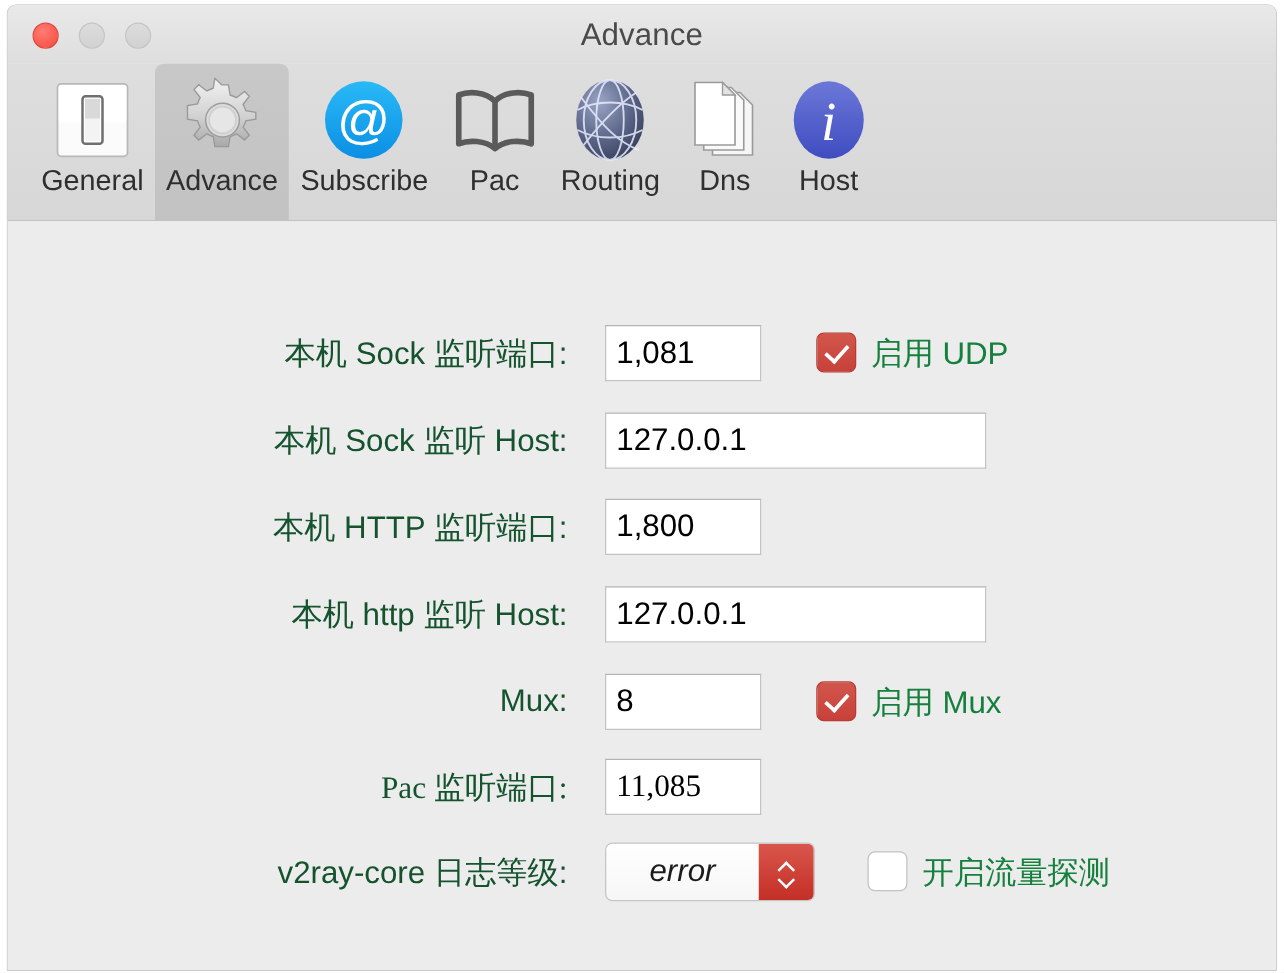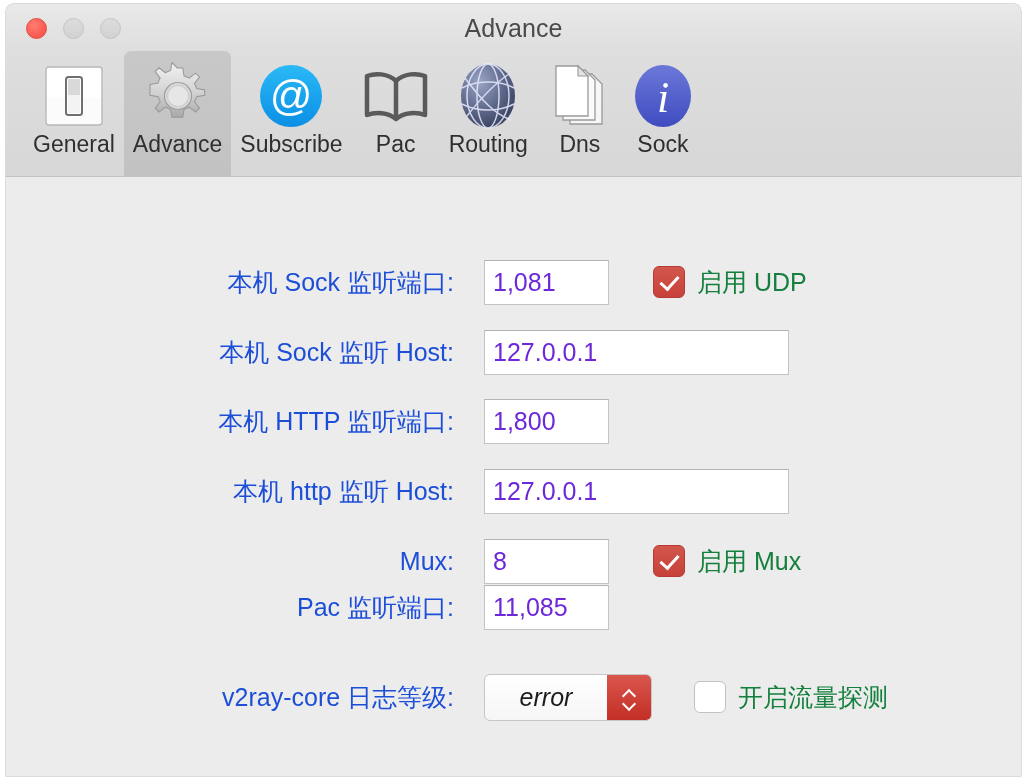--- a/index.html
+++ b/index.html
@@ -120,33 +120,33 @@
     width: 100%;
     height: 46px;
     display: flex;
     align-items: center;
   }
   .row-label {
     width: 448px;
     text-align: right;
     padding-right: 0;
     font-size: 25px;
-    color: #1d4ed8;
+    color: #14532d;
     white-space: nowrap;
     box-sizing: border-box;
   }
   .field {
     margin-left: 30px;
     box-sizing: border-box;
     background: #ffffff;
     border: 1px solid #c3c3c3;
     border-top-color: #b3b3b3;
     height: 45px;
     font-size: 25px;
-    color: #6d28d9;
+    color: #000000;
     line-height: 43px;
     padding: 0 8px;
     white-space: nowrap;
     overflow: hidden;
   }
   .field.port { width: 125px; }
   .field.host { width: 305px; }
 
   
   .check-wrap {
@@ -364,21 +364,21 @@
           <defs>
             <linearGradient id="infog" x1="0" y1="0" x2="0" y2="1">
               <stop offset="0%" stop-color="#6c78d8"></stop>
               <stop offset="100%" stop-color="#3f4cc0"></stop>
             </linearGradient>
           </defs>
           <ellipse cx="31" cy="33" rx="28" ry="31" fill="url(#infog)"></ellipse>
           <text x="31" y="49" font-family="'Liberation Serif', serif" font-style="italic" font-size="44" fill="#ffffff" text-anchor="middle">i</text>
         </svg>
       </div>
-      <div class="tab-label">Sock</div>
+      <div class="tab-label">Host</div>
     </div>
 
   </div>
 
   <div class="content">
 
     <div class="form-row" style="top:82px;">
       <div class="row-label">本机 Sock 监听端口:</div>
       <div class="field port">1,081</div>
       <div class="check-wrap">
@@ -404,21 +404,21 @@
 
     <div class="form-row" style="top:361px;">
       <div class="row-label">Mux:</div>
       <div class="field port">8</div>
       <div class="check-wrap">
         <div class="checkbox on"></div>
         <div class="check-label">启用 Mux</div>
       </div>
     </div>
 
-    <div class="form-row" style="top:407px;">
+    <div class="form-row" style="top:429px;font-family:Liberation Serif, serif;">
       <div class="row-label">Pac 监听端口:</div>
       <div class="field port">11,085</div>
     </div>
 
     <div class="form-row" style="top:497px;">
       <div class="row-label">v2ray-core 日志等级:</div>
       <div class="popup">
         <div class="popup-value">error</div>
         <div class="popup-stepper">
           <div class="chev up"></div>

